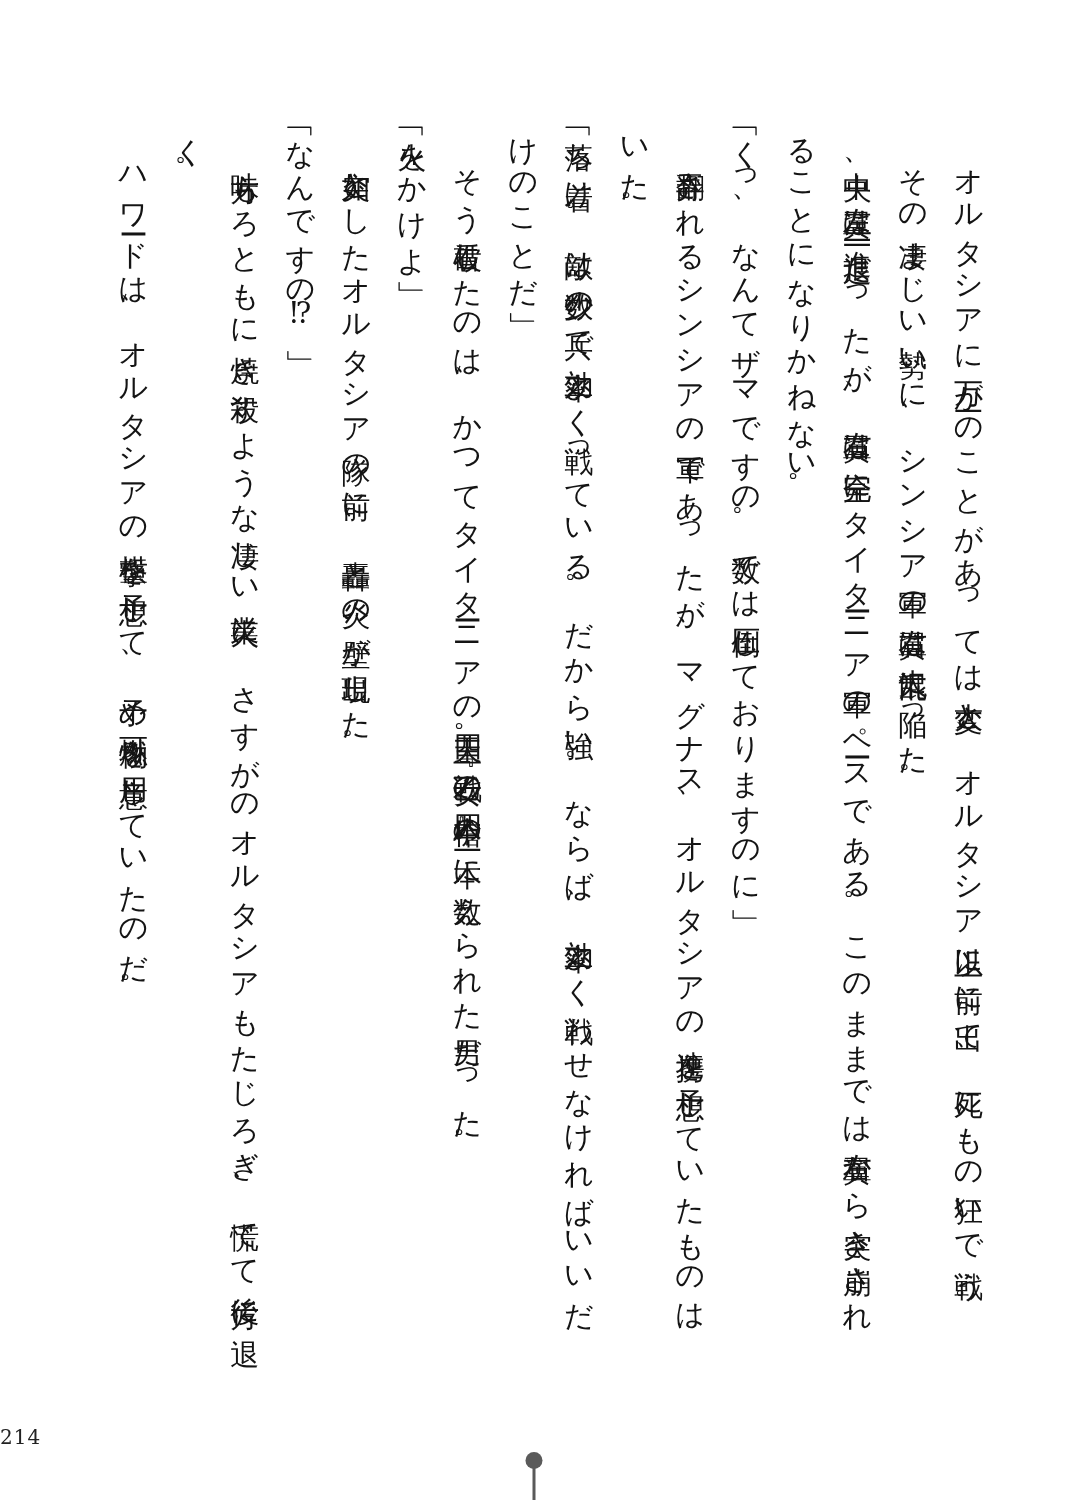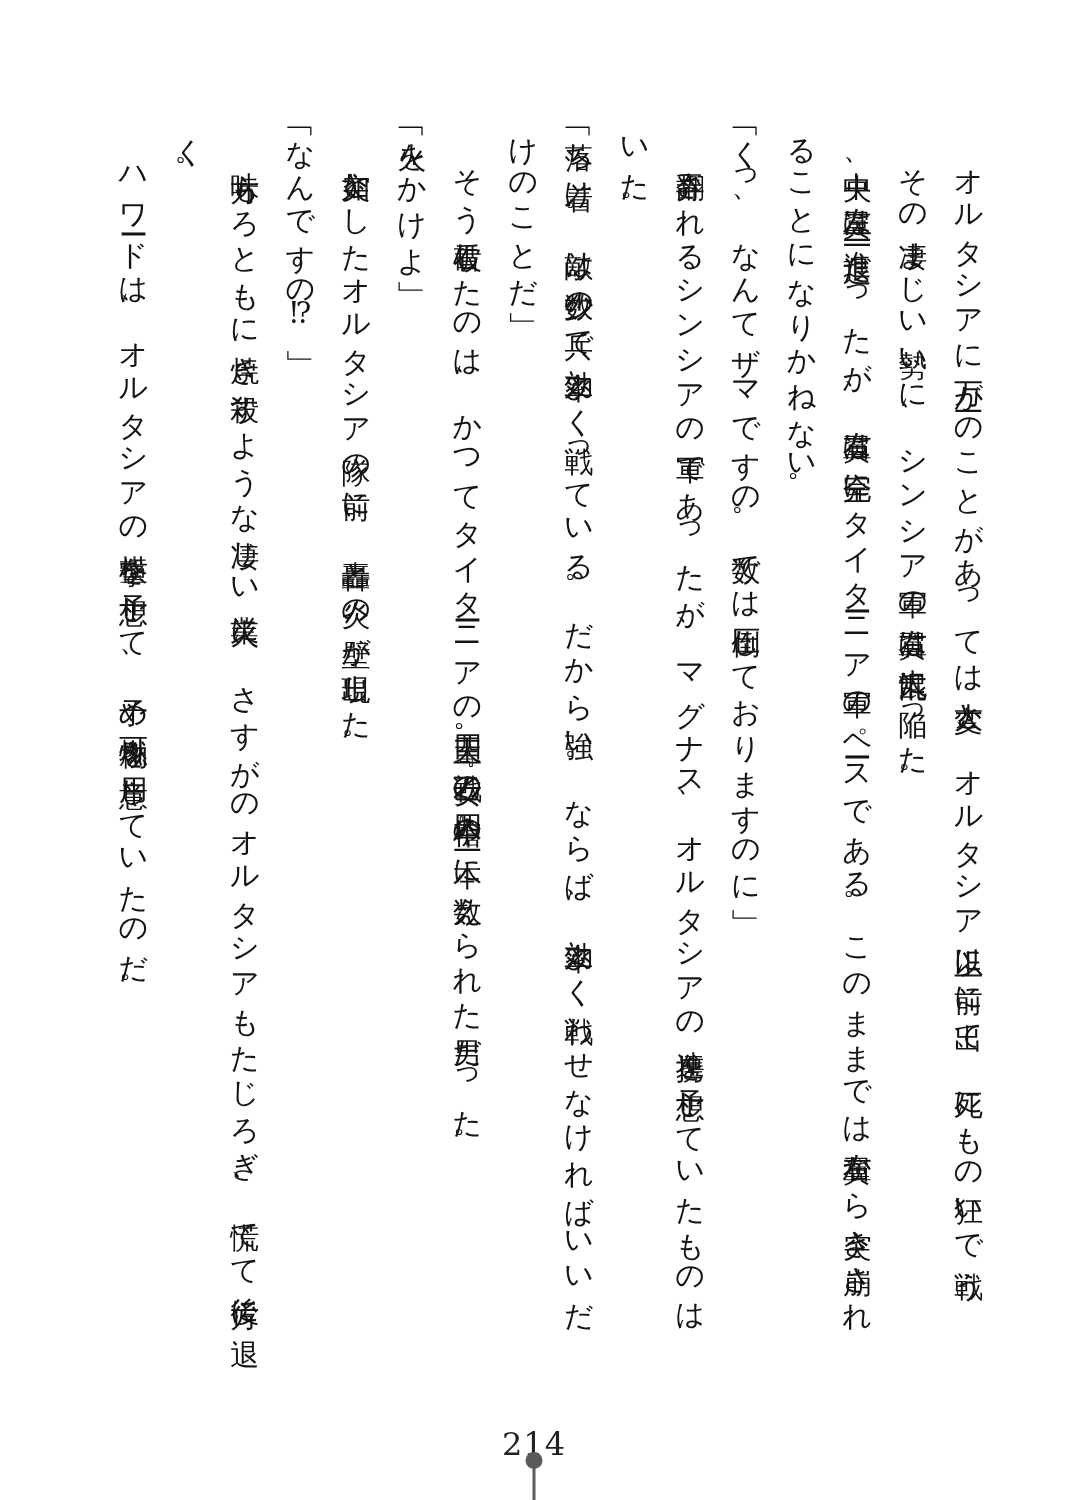--- a/index.html
+++ b/index.html
@@ -44,23 +44,22 @@
     text-indent: 0;
   }
   #text-body p.indent {
     text-indent: 31px;
   }
   #page-number {
     position: absolute;
     left: 0;
     right: 0;
     top: 1425px;
-    text-align: center;
     font-family: "DejaVu Serif", "Liberation Serif", serif;
-    font-size: 32px;
+    font-size: 20px;
     letter-spacing: 1px;
     color: #222222;
   }
   #page-marker {
     position: absolute;
     left: 50%;
     transform: translateX(-50%);
     top: 1458px;
     width: 3px;
     height: 42px;

